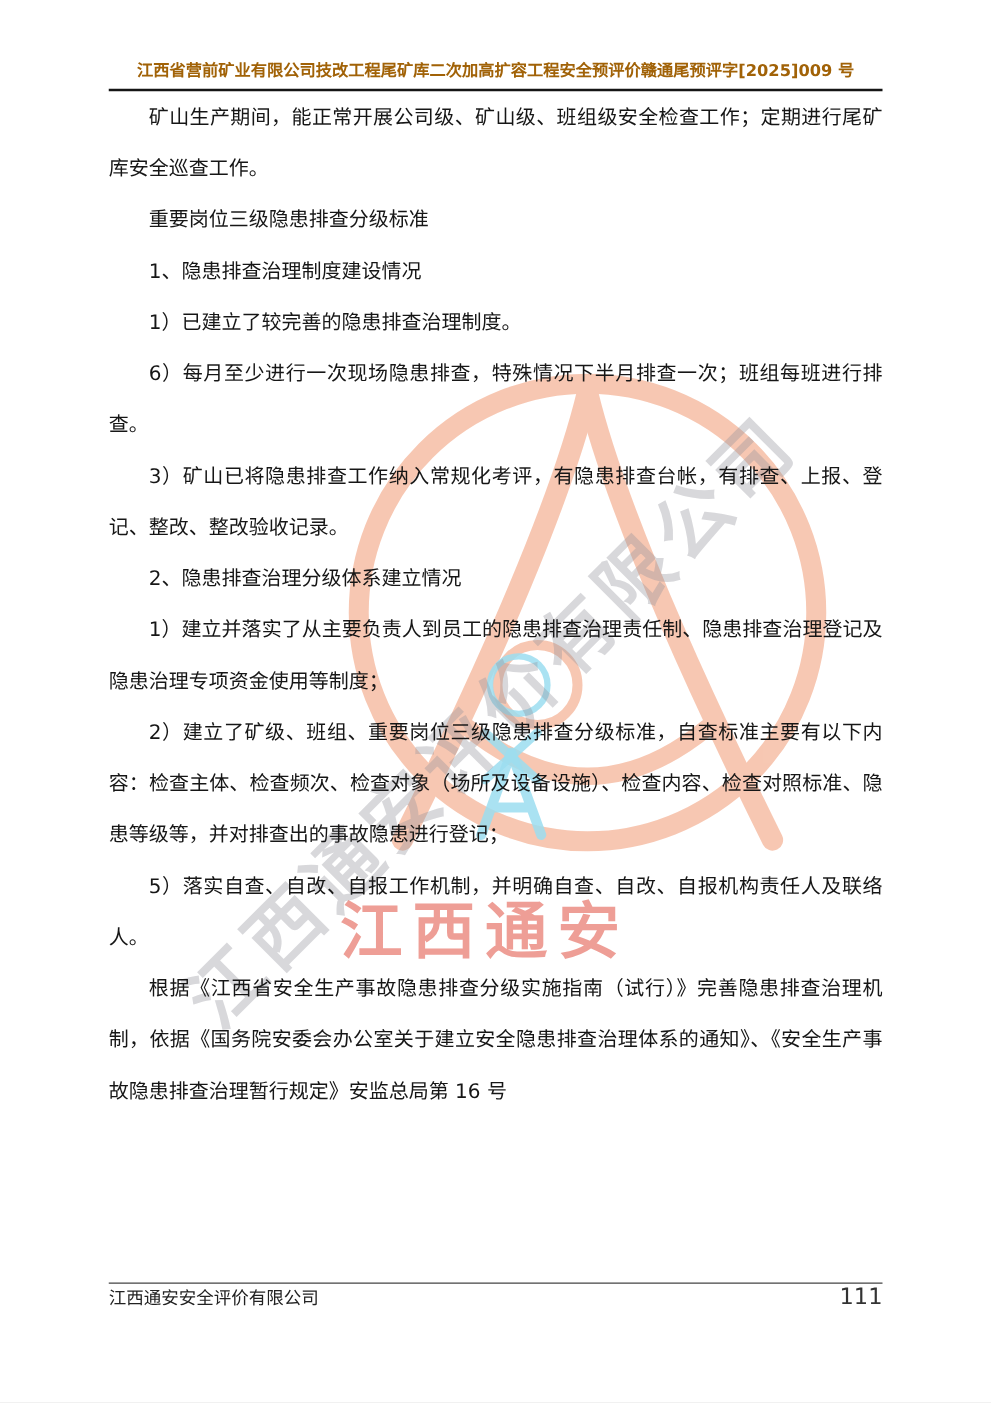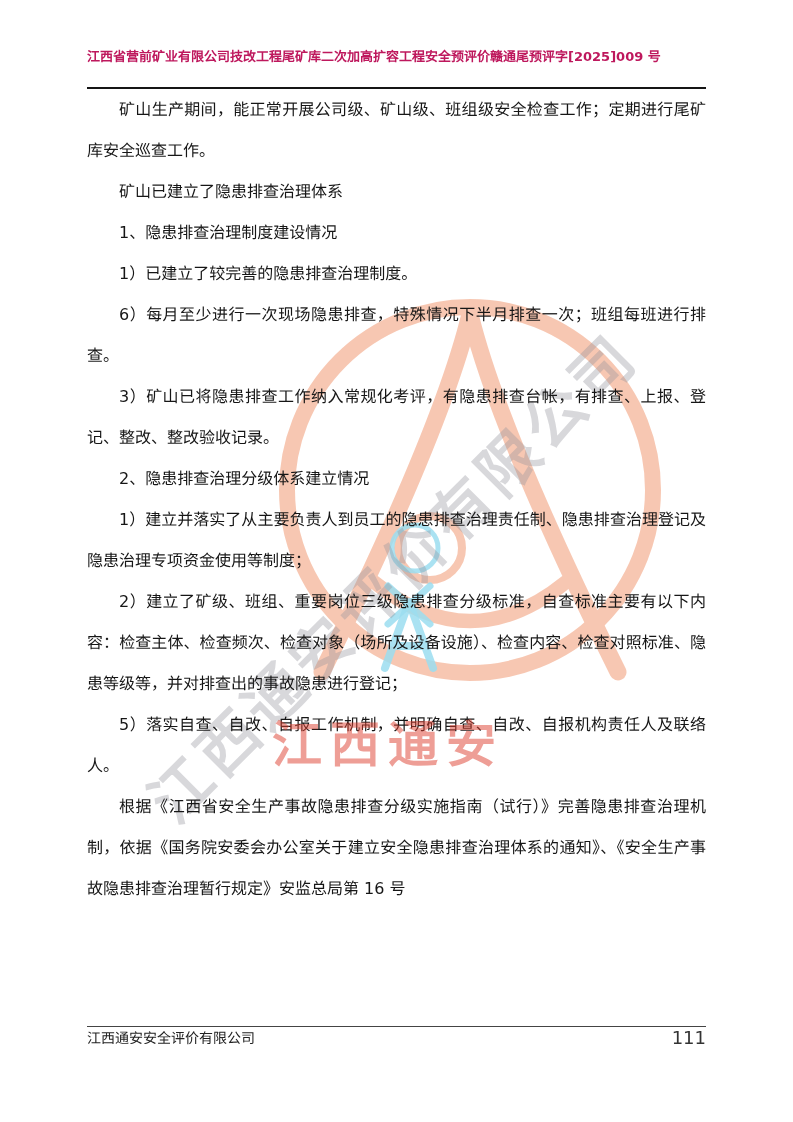--- a/index.html
+++ b/index.html
@@ -25,24 +25,24 @@
   }
   .wm-stamp{
     position:absolute;left:272px;top:704px;z-index:2;pointer-events:none;
     font-size:50px;font-weight:bold;letter-spacing:8px;
     color:rgba(222,62,45,.5);
     white-space:nowrap;
   }
   
   .content{position:absolute;inset:0;z-index:1;padding:46px 87px 0 87px;box-sizing:border-box;}
   .docheader{
-    display:flex;justify-content:flex-start;align-items:flex-end;
+    display:flex;justify-content:center;align-items:flex-end;
     border-bottom:2px solid #151515;
-    padding-bottom:22px;
-    font-size:13px;font-weight:bold;color:#be185d;
+    padding-bottom:6px;
+    font-size:13px;font-weight:bold;color:#a16207;
     white-space:nowrap;
   }
   .docheader .right{}
   .section-heading{
     font-size:21px;font-weight:bold;color:#111;
     margin:30px 0 24px 0;
     letter-spacing:1px;
   }
   .body-text p.para{
     margin:0;
@@ -89,21 +89,21 @@
   <div class="content">
 
     <div class="docheader">
       <span class="left">江西省营前矿业有限公司技改工程尾矿库二次加高扩容工程安全预评价</span>
       <span class="right">赣通尾预评字[2025]009 号</span>
     </div>
 
 
     <div class="body-text">
         <p class="para">矿山生产期间，能正常开展公司级、矿山级、班组级安全检查工作；定期进行尾矿库安全巡查工作。</p>
-        <p class="para">矿山已建立了隐患排查治理体系</p>
+        <p class="para">重要岗位三级隐患排查分级标准</p>
         <p class="para">1、隐患排查治理制度建设情况</p>
         <p class="para">1）已建立了较完善的隐患排查治理制度。</p>
         <p class="para">6）每月至少进行一次现场隐患排查，特殊情况下半月排查一次；班组每班进行排查。</p>
         <p class="para">3）矿山已将隐患排查工作纳入常规化考评，有隐患排查台帐，有排查、上报、登记、整改、整改验收记录。</p>
         <p class="para">2、隐患排查治理分级体系建立情况</p>
         <p class="para">1）建立并落实了从主要负责人到员工的隐患排查治理责任制、隐患排查治理登记及隐患治理专项资金使用等制度；</p>
         <p class="para">2）建立了矿级、班组、重要岗位三级隐患排查分级标准，自查标准主要有以下内容：检查主体、检查频次、检查对象（场所及设备设施）、检查内容、检查对照标准、隐患等级等，并对排查出的事故隐患进行登记；</p>
         <p class="para">5）落实自查、自改、自报工作机制，并明确自查、自改、自报机构责任人及联络人。</p>
         <p class="para">根据《江西省安全生产事故隐患排查分级实施指南（试行）》完善隐患排查治理机制，依据《国务院安委会办公室关于建立安全隐患排查治理体系的通知》、《安全生产事故隐患排查治理暂行规定》安监总局第 16 号</p>
       </div>

